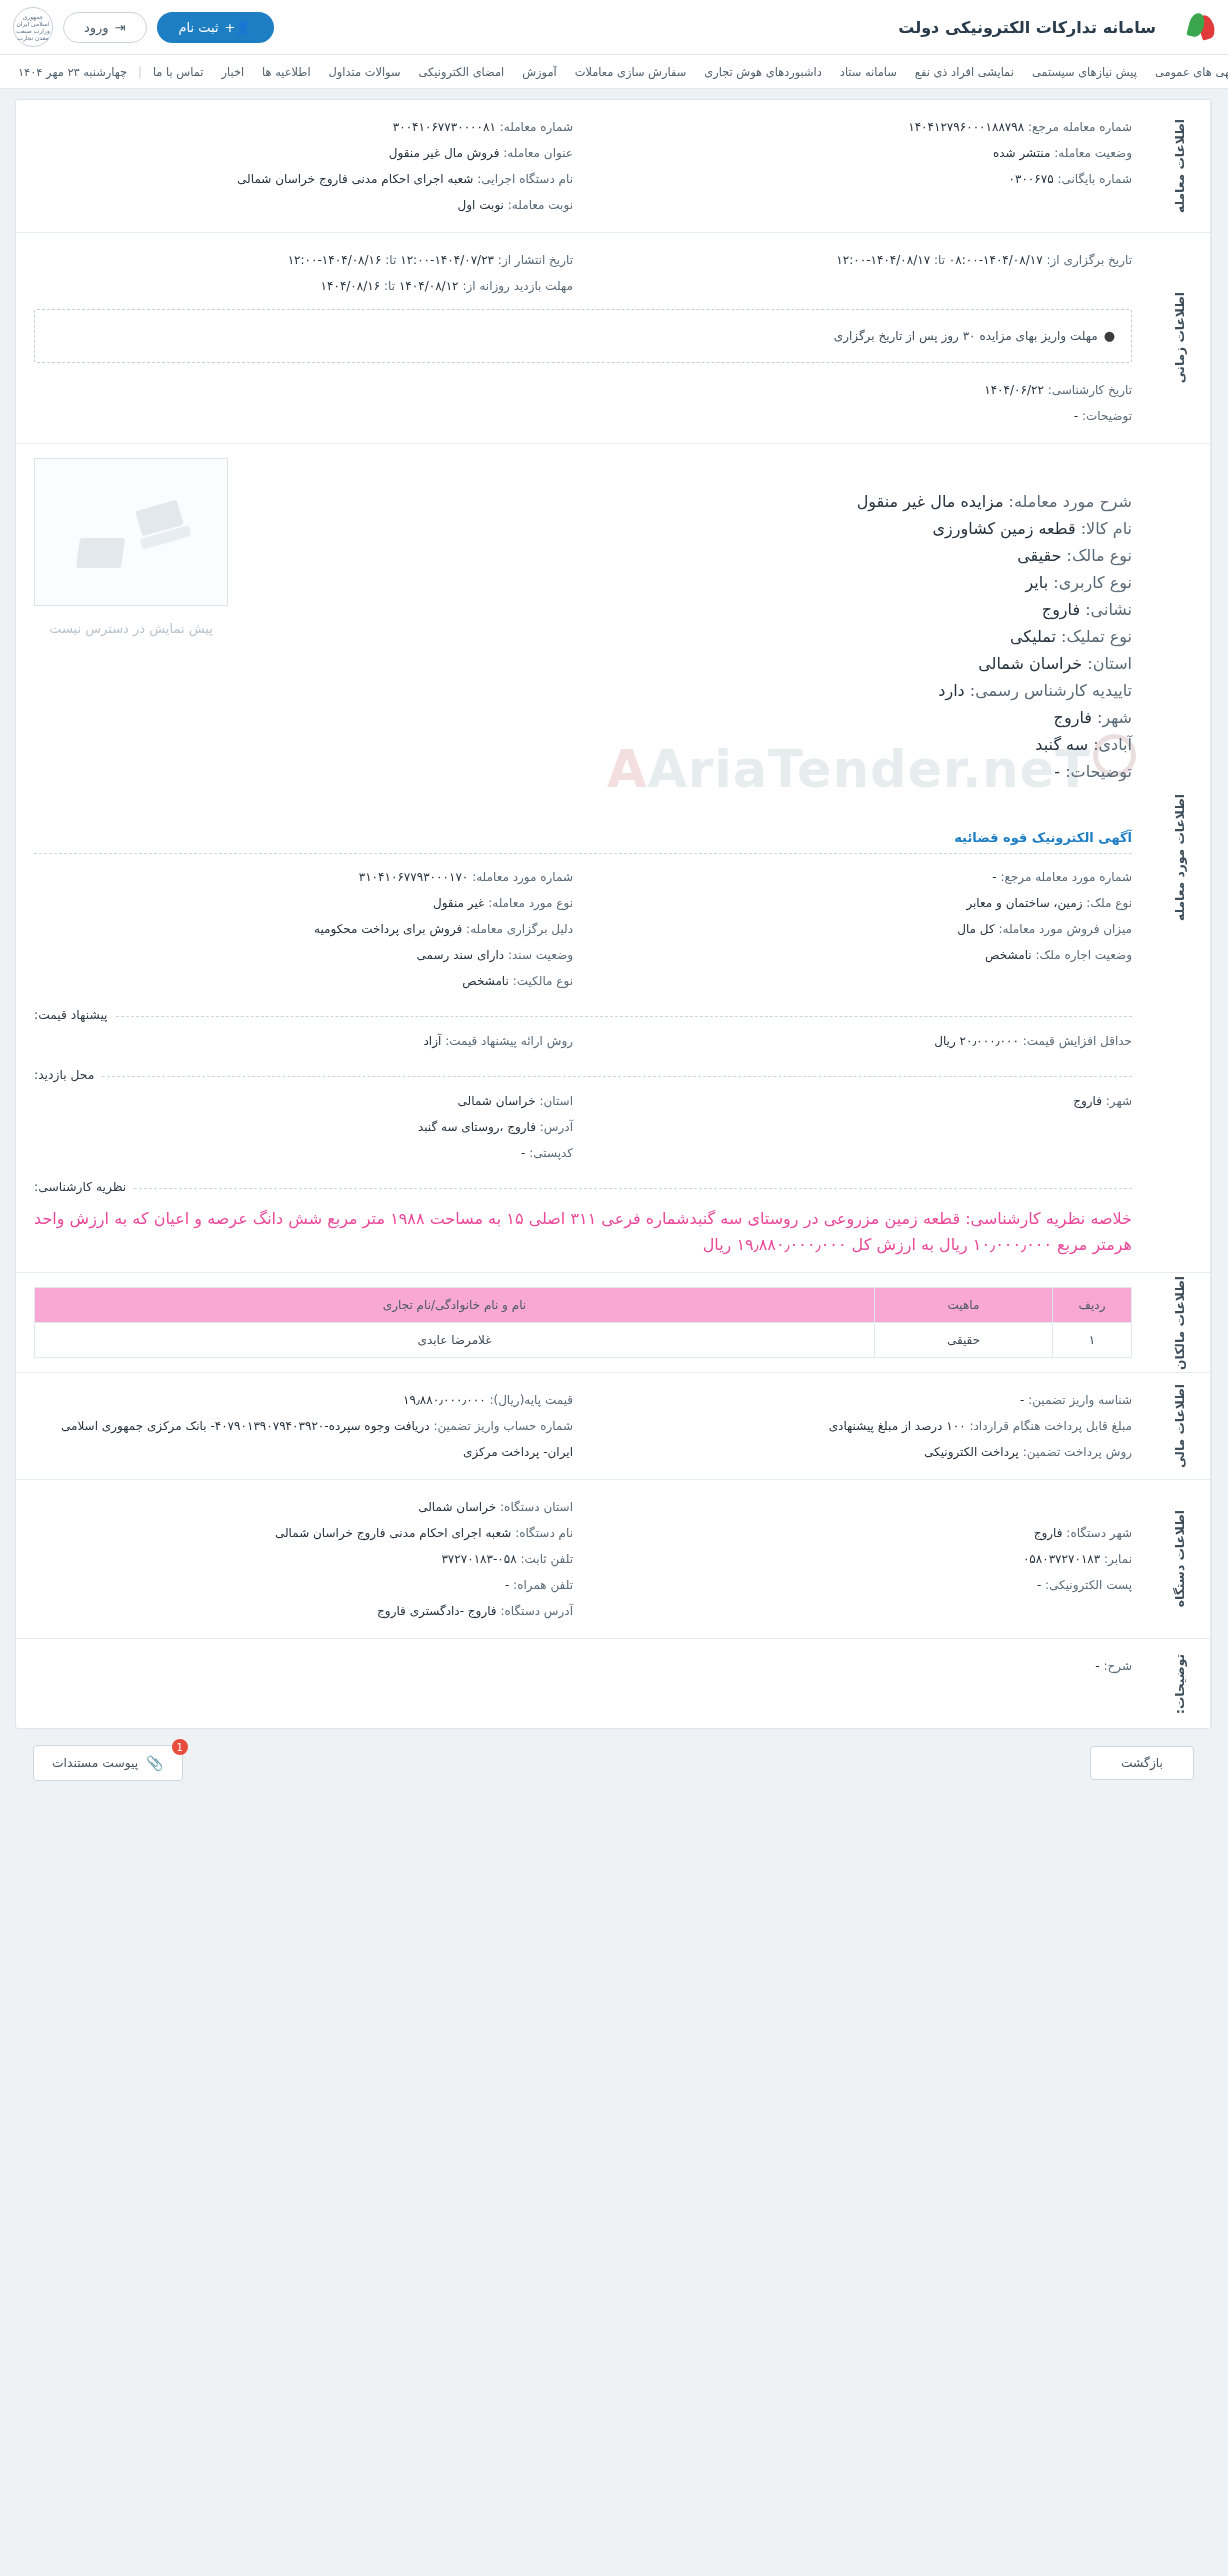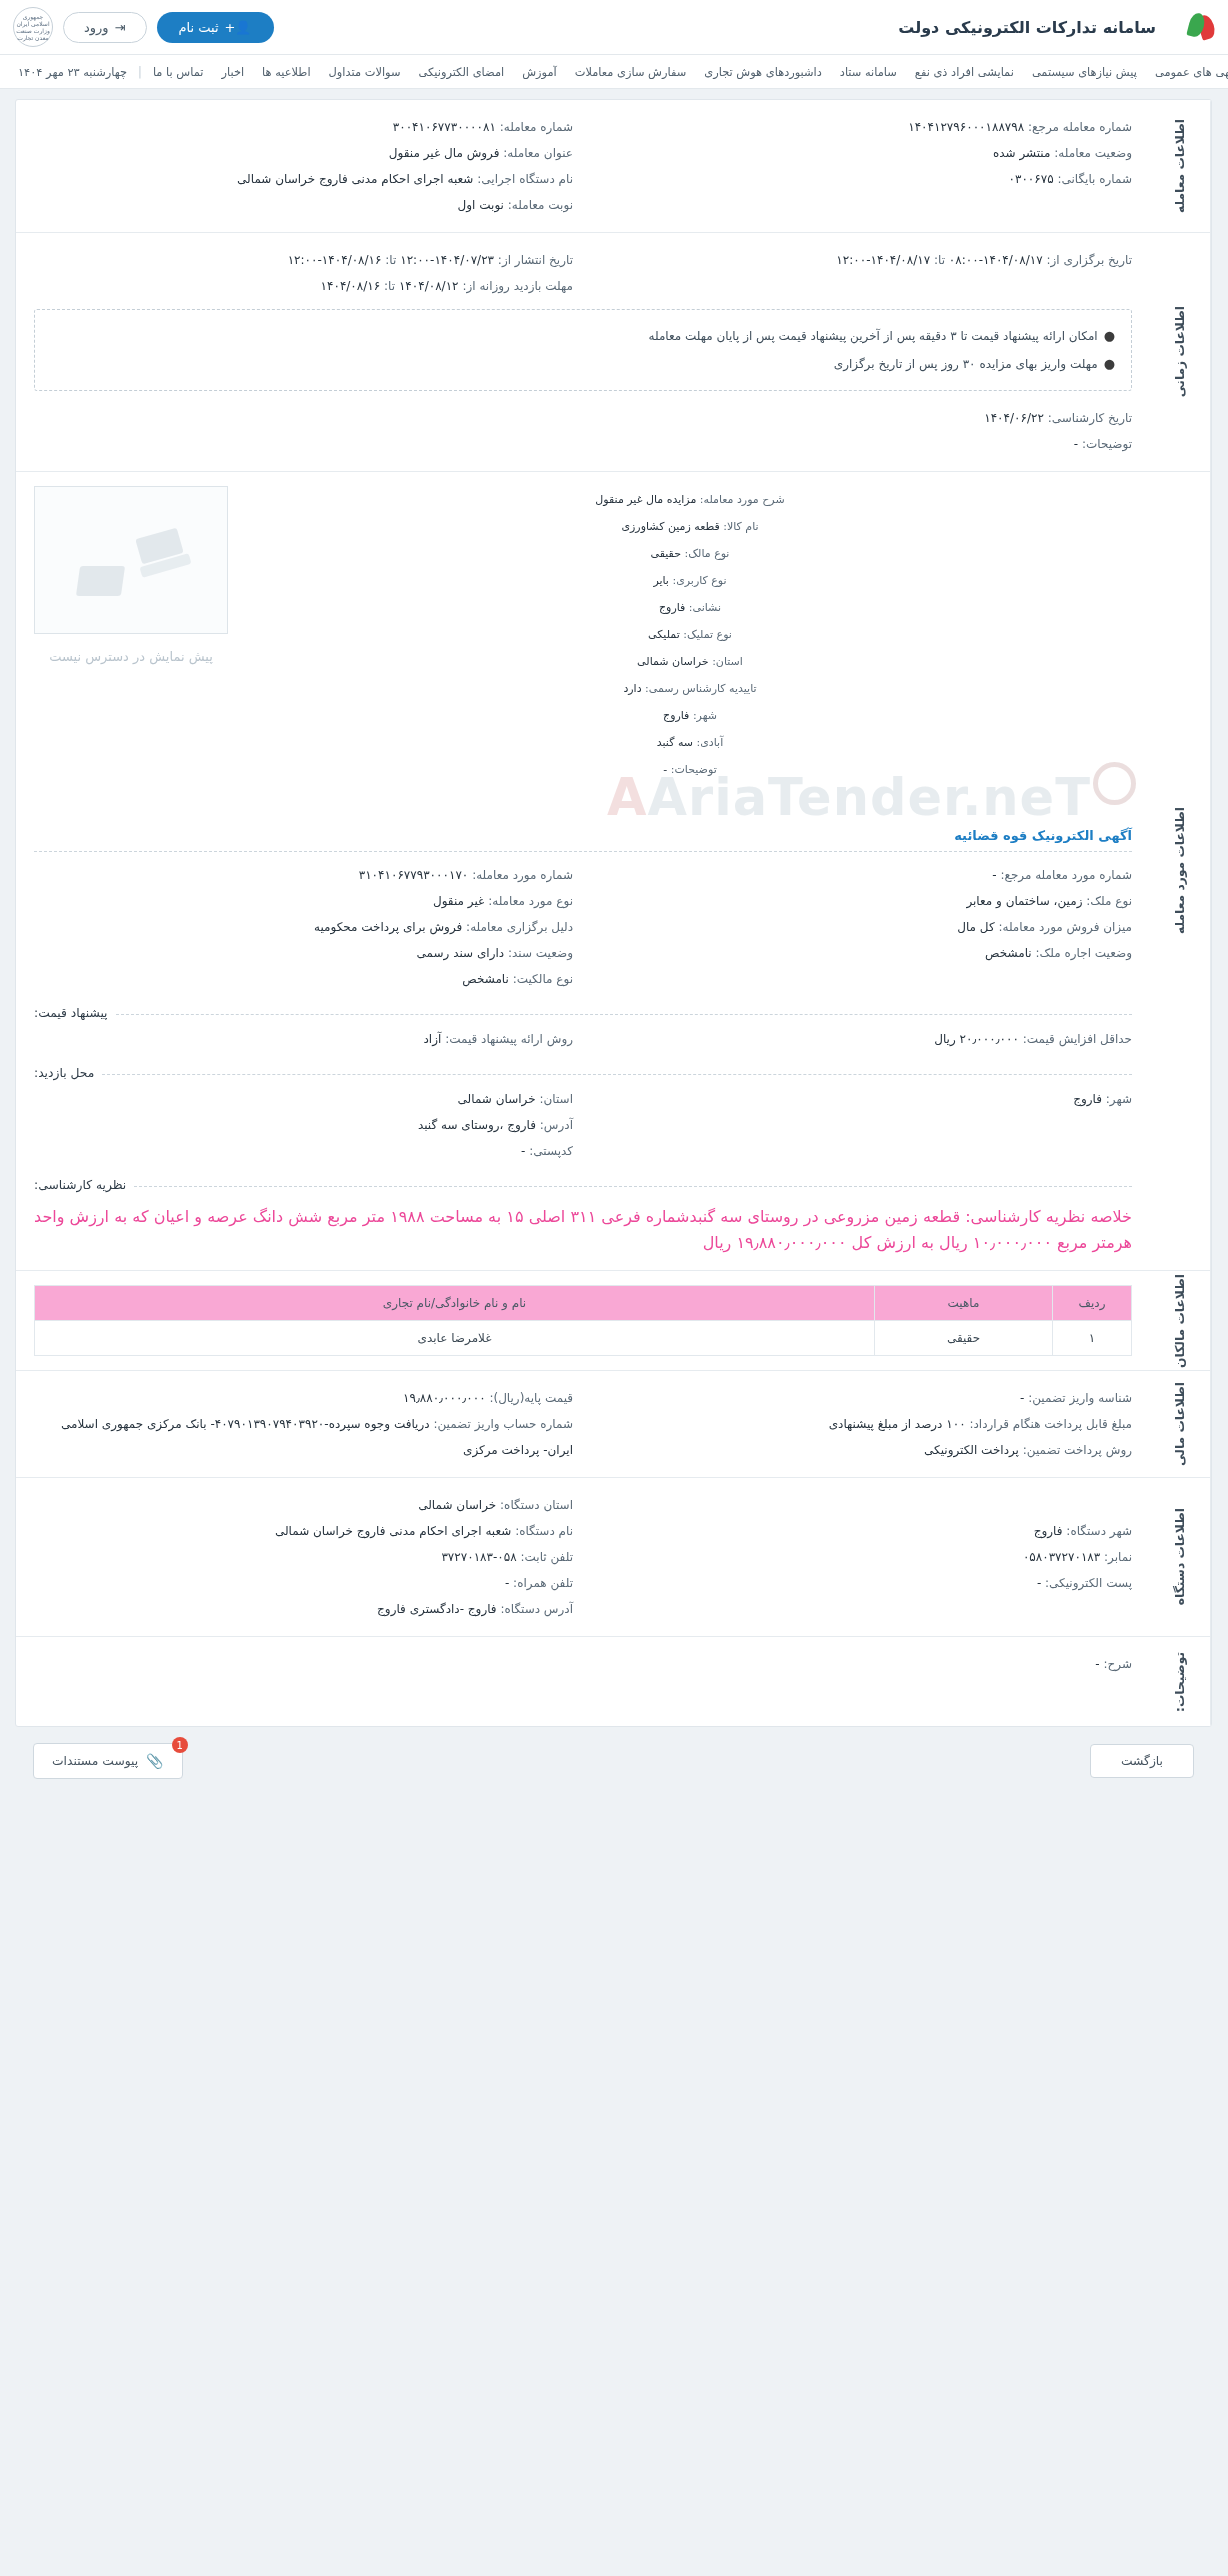--- a/index.html
+++ b/index.html
@@ -160,22 +160,23 @@
     white-space: nowrap;
   }
   .watermark .accent { color: rgba(214,150,150,0.30); }
   .wm-logo {
     position: absolute; top: 290px; right: 14px;
     width: 43px; height: 43px; border-radius: 50%;
     border: 5px solid rgba(198,160,160,0.35);
     pointer-events: none;
   }
   .detail-list {
-    font-size: 11px; line-height: 27px; color: #45535f; text-align: center;
+    font-size: 16px; line-height: 27px; color: #45535f; text-align: right;
     flex: 1 1 auto;
+    margin-top: 30px;
   }
   .link-title {
     color: #1d7ec4; font-size: 13px; font-weight: bold; margin: 18px 0 6px 0;
     text-align: right;
   }
   .hr-dashed { border: none; border-top: 1px dashed #ccd5dc; margin: 8px 0 10px 0; }
   .subhead {
     font-size: 12.3px; color: #2e3b47; font-weight: normal; display: inline-block;
     margin-bottom: 2px;
   }
@@ -320,21 +321,20 @@
               <div>
                 <span class="lbl">مهلت بازدید روزانه از:</span>
                 <span class="val">۱۴۰۴/۰۸/۱۲</span>
                 <span class="lbl">تا:</span>
                 <span class="val">۱۴۰۴/۰۸/۱۶</span>
               </div>
             </div>
           </div>
 
           <div class="dash-box">
-            <div><span class="bullet">●</span><span>امکان ارائه پیشنهاد قیمت تا ۳ دقیقه پس از آخرین پیشنهاد قیمت پس از پایان مهلت معامله</span></div>
             <div><span class="bullet">●</span><span>مهلت واریز بهای مزایده ۳۰ روز پس از تاریخ برگزاری</span></div>
           </div>
 
           <div class="small-note">
             <span class="lbl">تاریخ کارشناسی:</span>
             <span class="val">۱۴۰۴/۰۶/۲۲</span>
           </div>
           <div class="small-note">
             <span class="lbl">توضیحات:</span>
             <span class="val">-</span>

